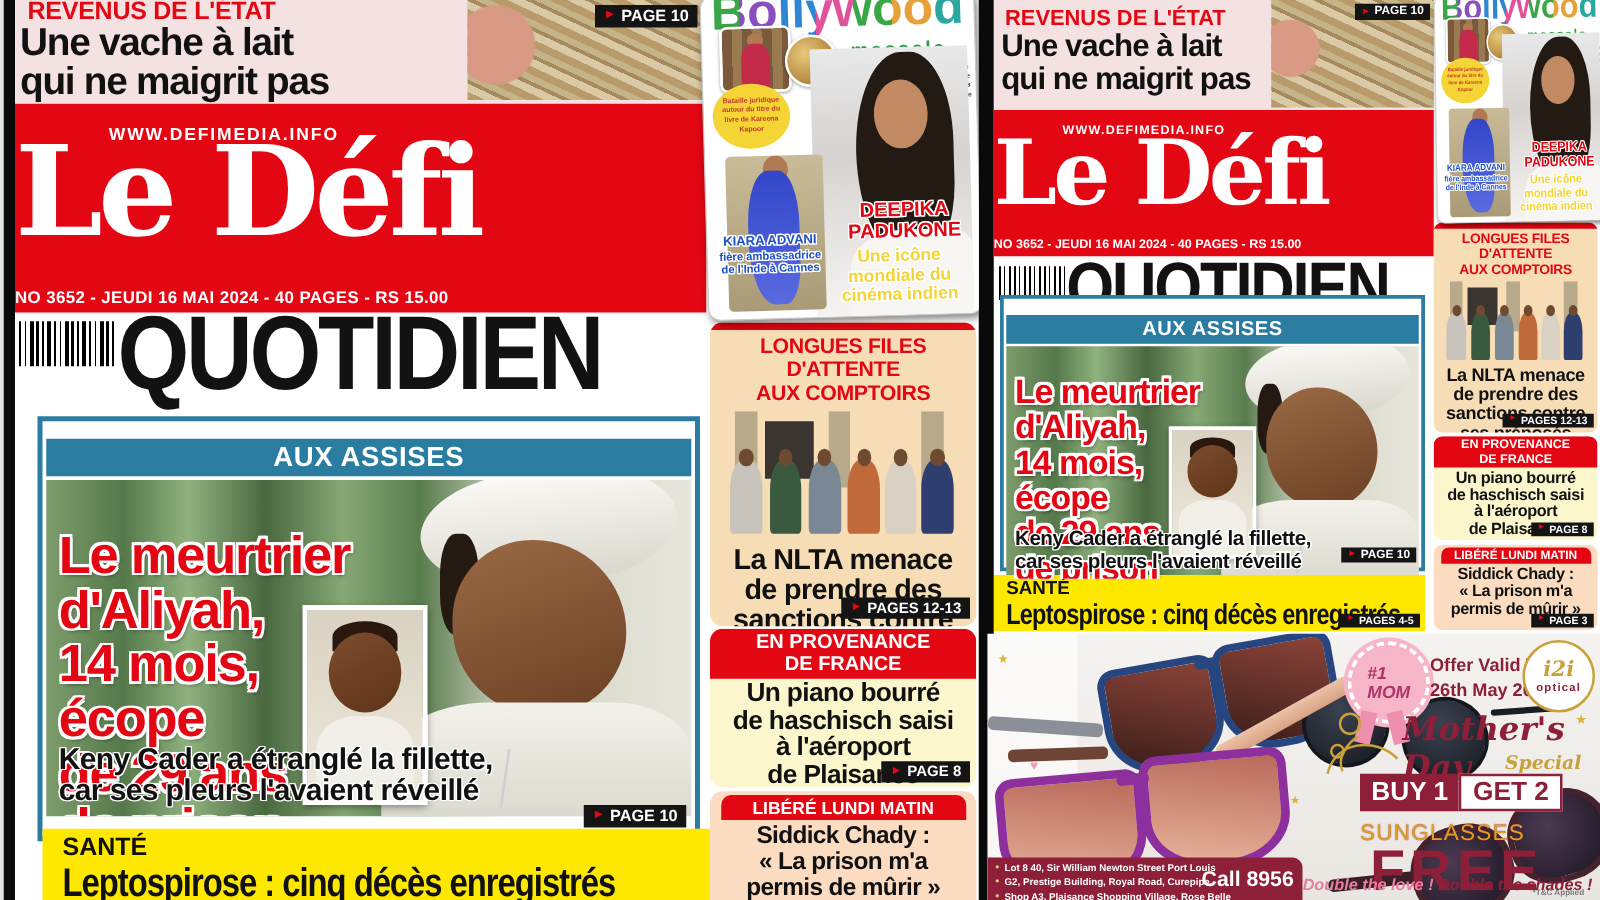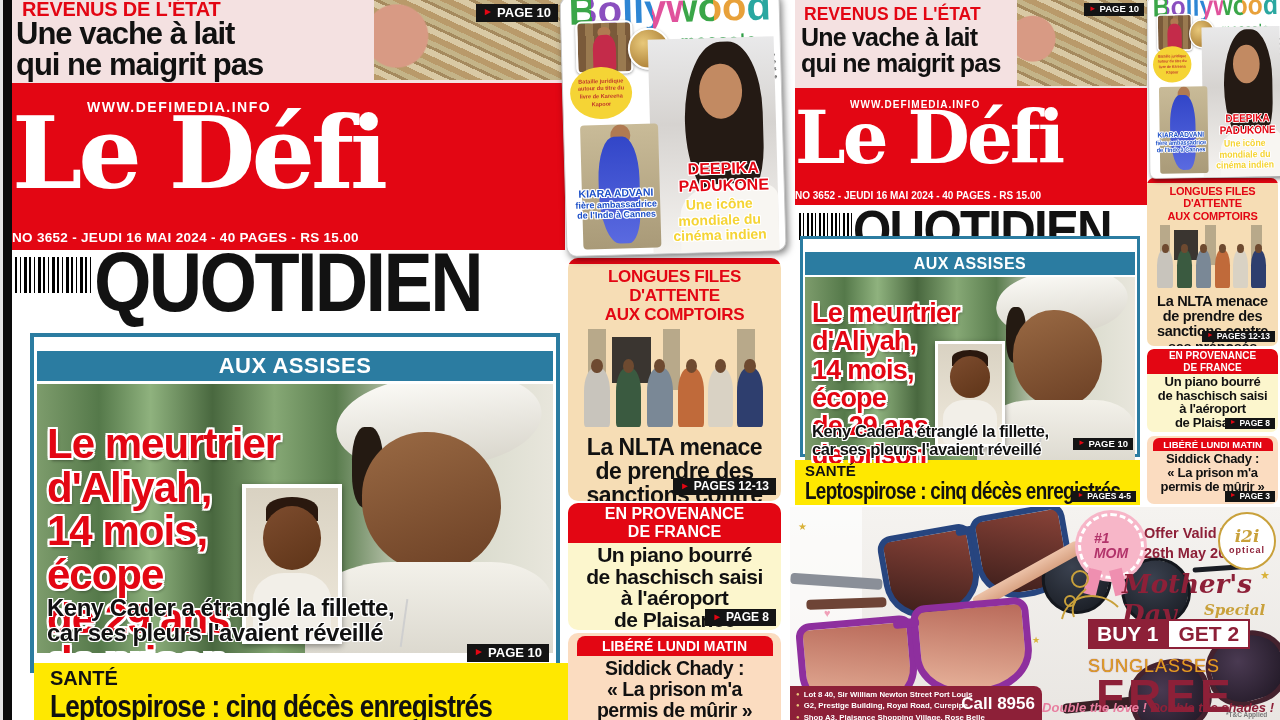--- a/index.html
+++ b/index.html
@@ -1,21 +1,21 @@
 <!DOCTYPE html>
 <html><head>
 <meta charset="utf-8">
 <style>
   html,body{margin:0;padding:0;background:#0a0a0a;}
   #stage{position:relative;width:1280px;height:720px;overflow:hidden;background:#0a0a0a;
          font-family:"Liberation Sans",sans-serif;}
   .a{position:absolute;}
   .pre{white-space:pre-line;}
   .ctr{}
-  .pg{position:absolute;top:0;background:#fff;overflow:hidden;padding-left:45px;}
+  .pg{position:absolute;top:0;background:#fff;overflow:hidden;}
   :root{
     --red:#e30613; --teal:#2b7ca1; --yel:#ffe800; --maroon:#8d2038; --gold:#c9a13b;
   }
   .wout{text-shadow:-1px -1px 0 #fff,1px -1px 0 #fff,-1px 1px 0 #fff,1px 1px 0 #fff,-1px 0 0 #fff,1px 0 0 #fff,0 -1px 0 #fff,0 1px 0 #fff;}
   .wout2{text-shadow:-2px -2px 0 #fff,2px -2px 0 #fff,-2px 2px 0 #fff,2px 2px 0 #fff,-2px 0 0 #fff,2px 0 0 #fff,0 -2px 0 #fff,0 2px 0 #fff,2px 3px 3px rgba(0,0,0,.35);}
   .badge{display:inline-flex;align-items:center;gap:4px;background:#141414;color:#fff;
          font-weight:800;font-size:13px;padding:2px 7px 3px;line-height:1;}
   .badge .arr{color:var(--red);font-style:normal;font-size:.8em;}
   .badge b{font-weight:800;}
   .badge.sm{font-size:9.5px;padding:1px 5px 2px;gap:3px;}

